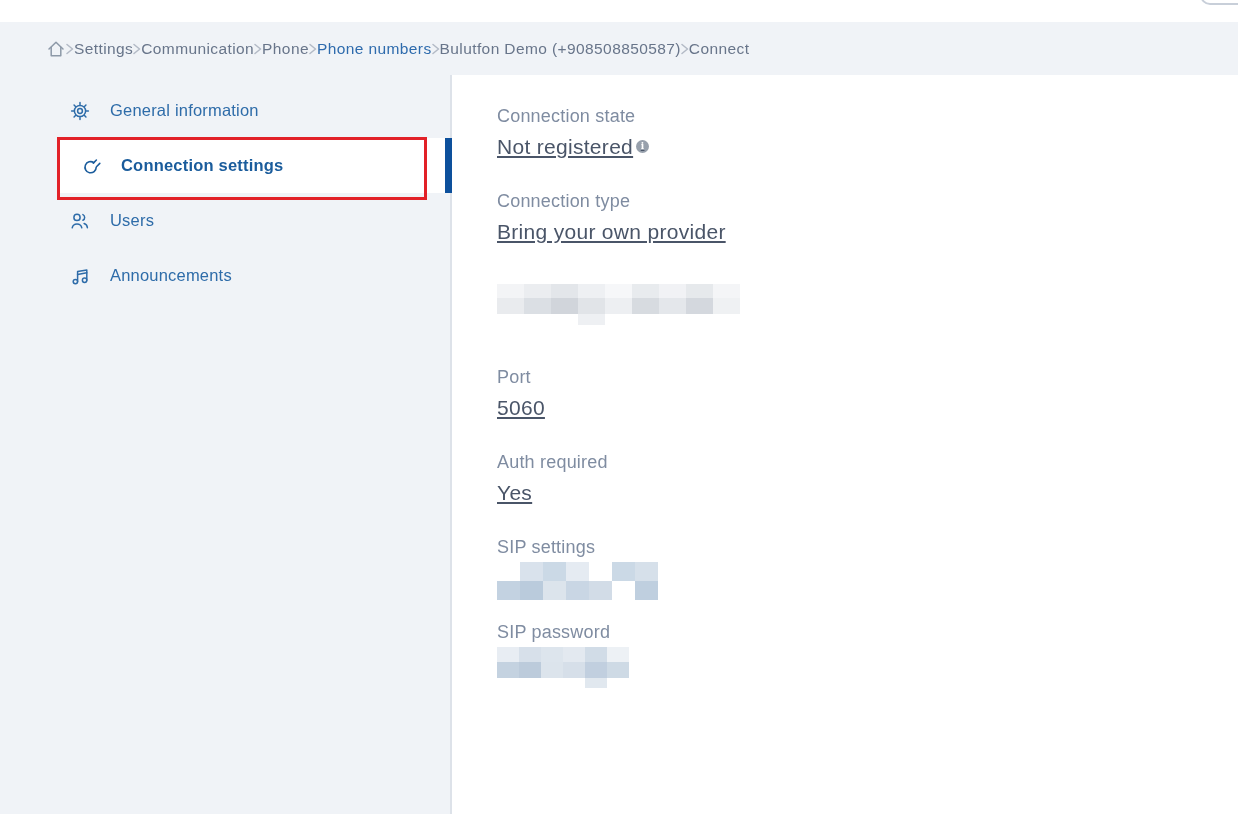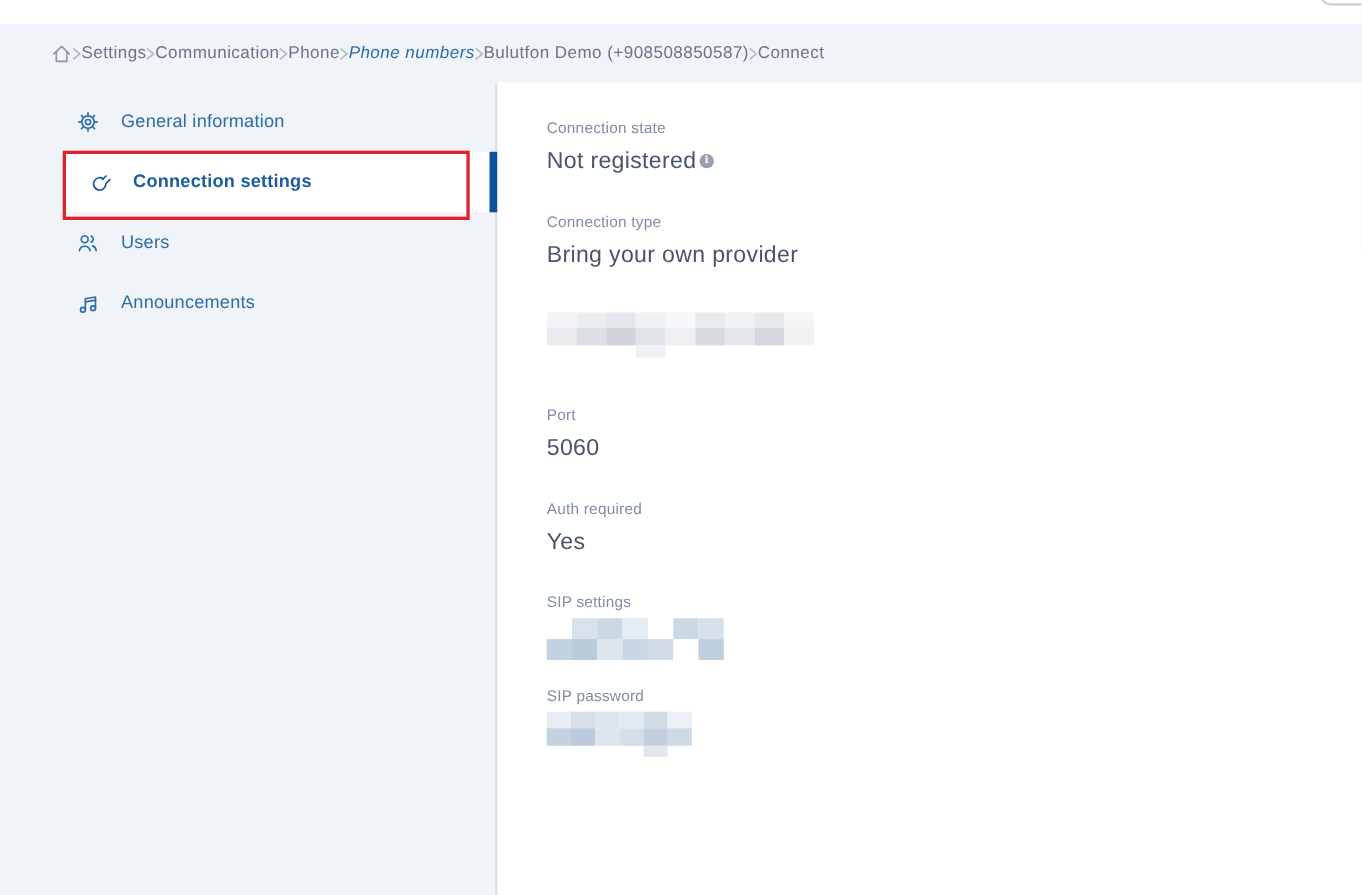--- a/index.html
+++ b/index.html
@@ -12,21 +12,21 @@
   
   .topstrip { position:relative; height:22px; background:var(--topstrip-bg,#ffffff); overflow:hidden; }
   .corner-fragment { position:absolute; top:-16px; right:-4px; width:42px; height:21px;
     background:#fff; border:2px solid #c8cfd9; border-bottom-left-radius:10px; }
 
   
   .breadcrumb { height:53px; display:flex; align-items:center; 
     padding-left:46px; white-space:nowrap; overflow:hidden;
     background:var(--app-bg,#f0f3f7); }
   .crumb { font-size:15.5px; letter-spacing:.4px; color:var(--breadcrumb-text,#68758a); cursor:pointer; }
-  .crumb.link { color:var(--breadcrumb-link,#2e6bad);font-style:italic; }
+  .crumb.link { color:var(--breadcrumb-link,#2e6bad); }
   .crumb-chev { flex:none; display:flex; align-items:center; }
   .home { display:flex; align-items:center; cursor:pointer; }
 
   
   .layout { display:flex; height:739px;margin-left:12px; }
   .sidebar { position:relative; flex:0 0 440px; background:var(--app-bg,#f0f3f7);
     border-right:2px solid var(--divider,#dde2e9); padding-top:8px; }
   .side-item { height:55px; display:flex; align-items:center; padding-left:57px;
     color:var(--sidebar-text,#2e6ca9); font-size:16.5px; letter-spacing:.2px; cursor:pointer; }
   .side-item .ico { flex:none; width:22px; height:22px; margin-right:19px; display:flex;
@@ -40,24 +40,24 @@
 
   
   .main { flex:1; background:#fff; min-width:0; }
   .banner { margin:10px 0 0 15px; height:105px; border-radius:12px 0 0 0;
     background:var(--banner-bg,#dfe5ee); display:flex; align-items:center; }
   .banner h1 { padding-left:30px; font-size:33px; font-weight:600; letter-spacing:.5px;
     color:var(--heading-text,#3b4a63); }
 
   .fields { padding:33px 0 0 45px; }
   .field { height:85px; }
-  .field-label { font-size:14px; line-height:17px; letter-spacing:.2px;
+  .field-label { font-size:18px; line-height:17px; letter-spacing:.2px;
     color:var(--label-text,#7f8ca1); }
   .field-value { margin-top:7px; font-size:21px; line-height:29px; letter-spacing:.3px;
-    font-weight:500; color:var(--value-text,#4a5568); display:flex; align-items:center; }
+    font-weight:500; color:var(--value-text,#4a5568); display:flex; align-items:center;text-decoration:underline; }
   .info-dot { display:inline-flex; align-items:center; justify-content:center;
     width:13px; height:13px; margin-left:3px; border-radius:50%;
     background:var(--info-icon-bg,#97a0ac); color:#fff; font-size:9px; font-weight:bold;
     font-family:"DejaVu Serif",serif; cursor:pointer; }
 
   .mosaic { margin-top:6px; }
   .mosaic-row { display:flex; }
   .mosaic-cell { flex:none; }
 
   svg { display:block; }

